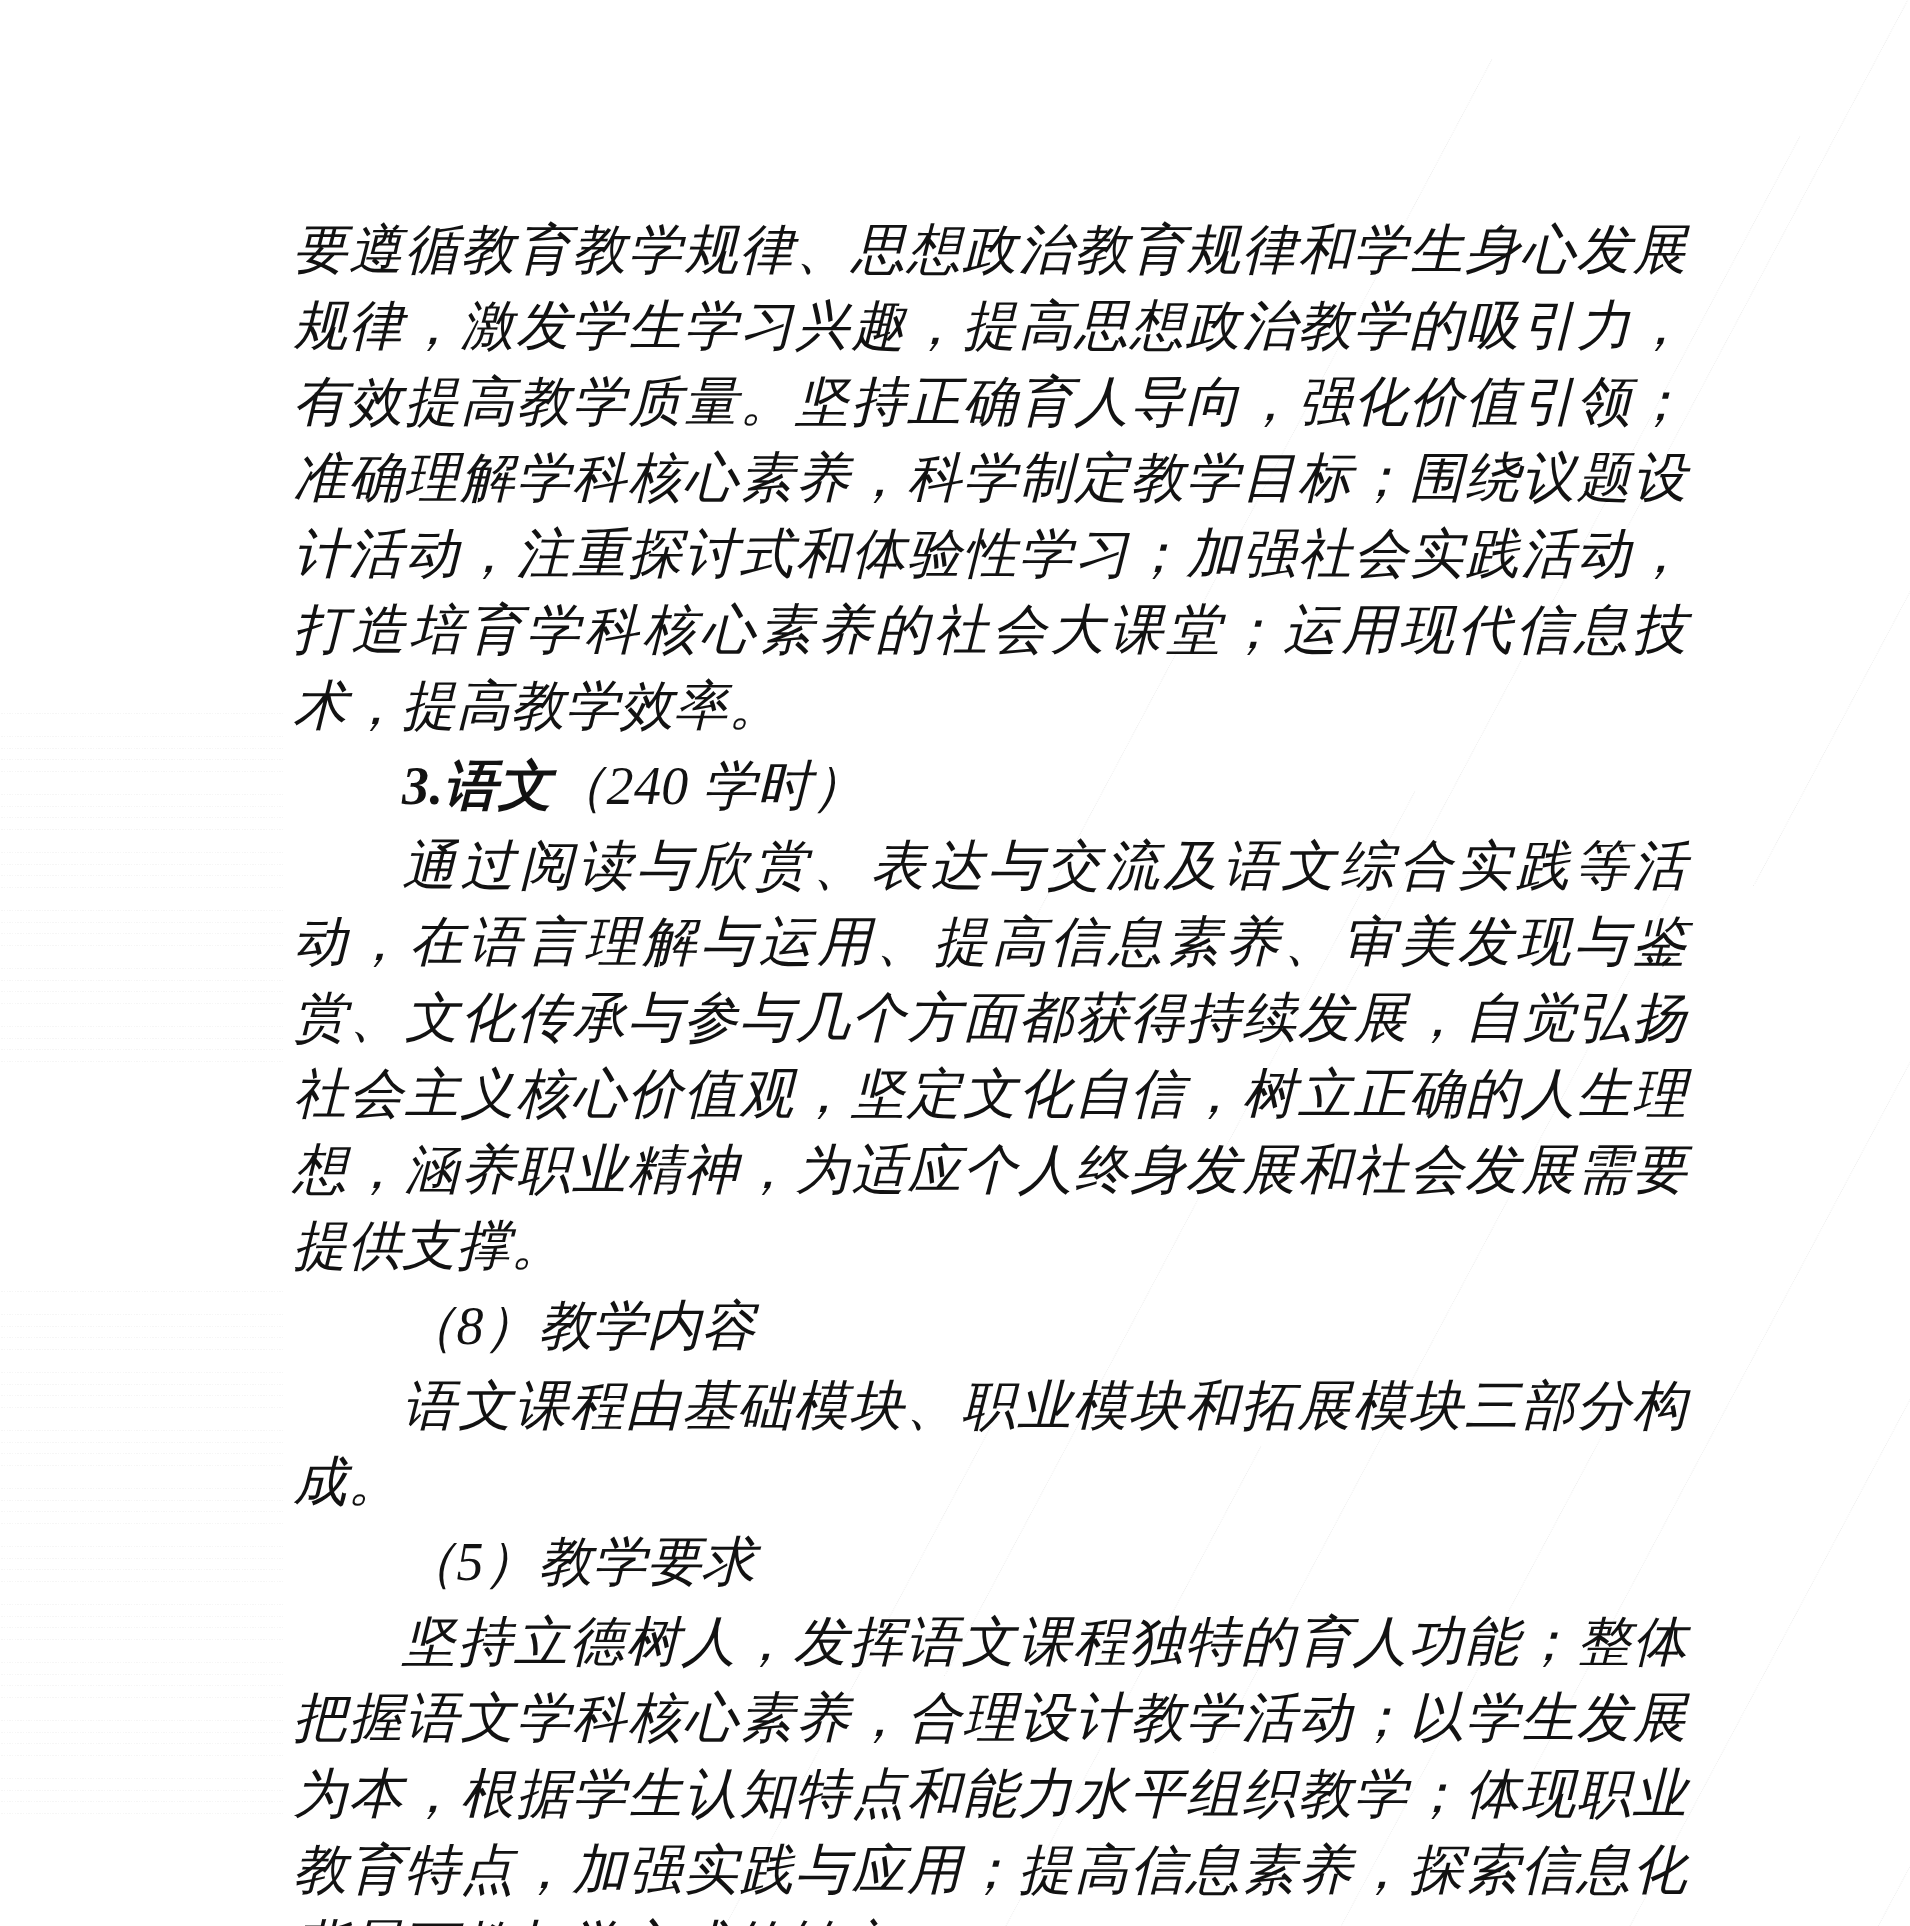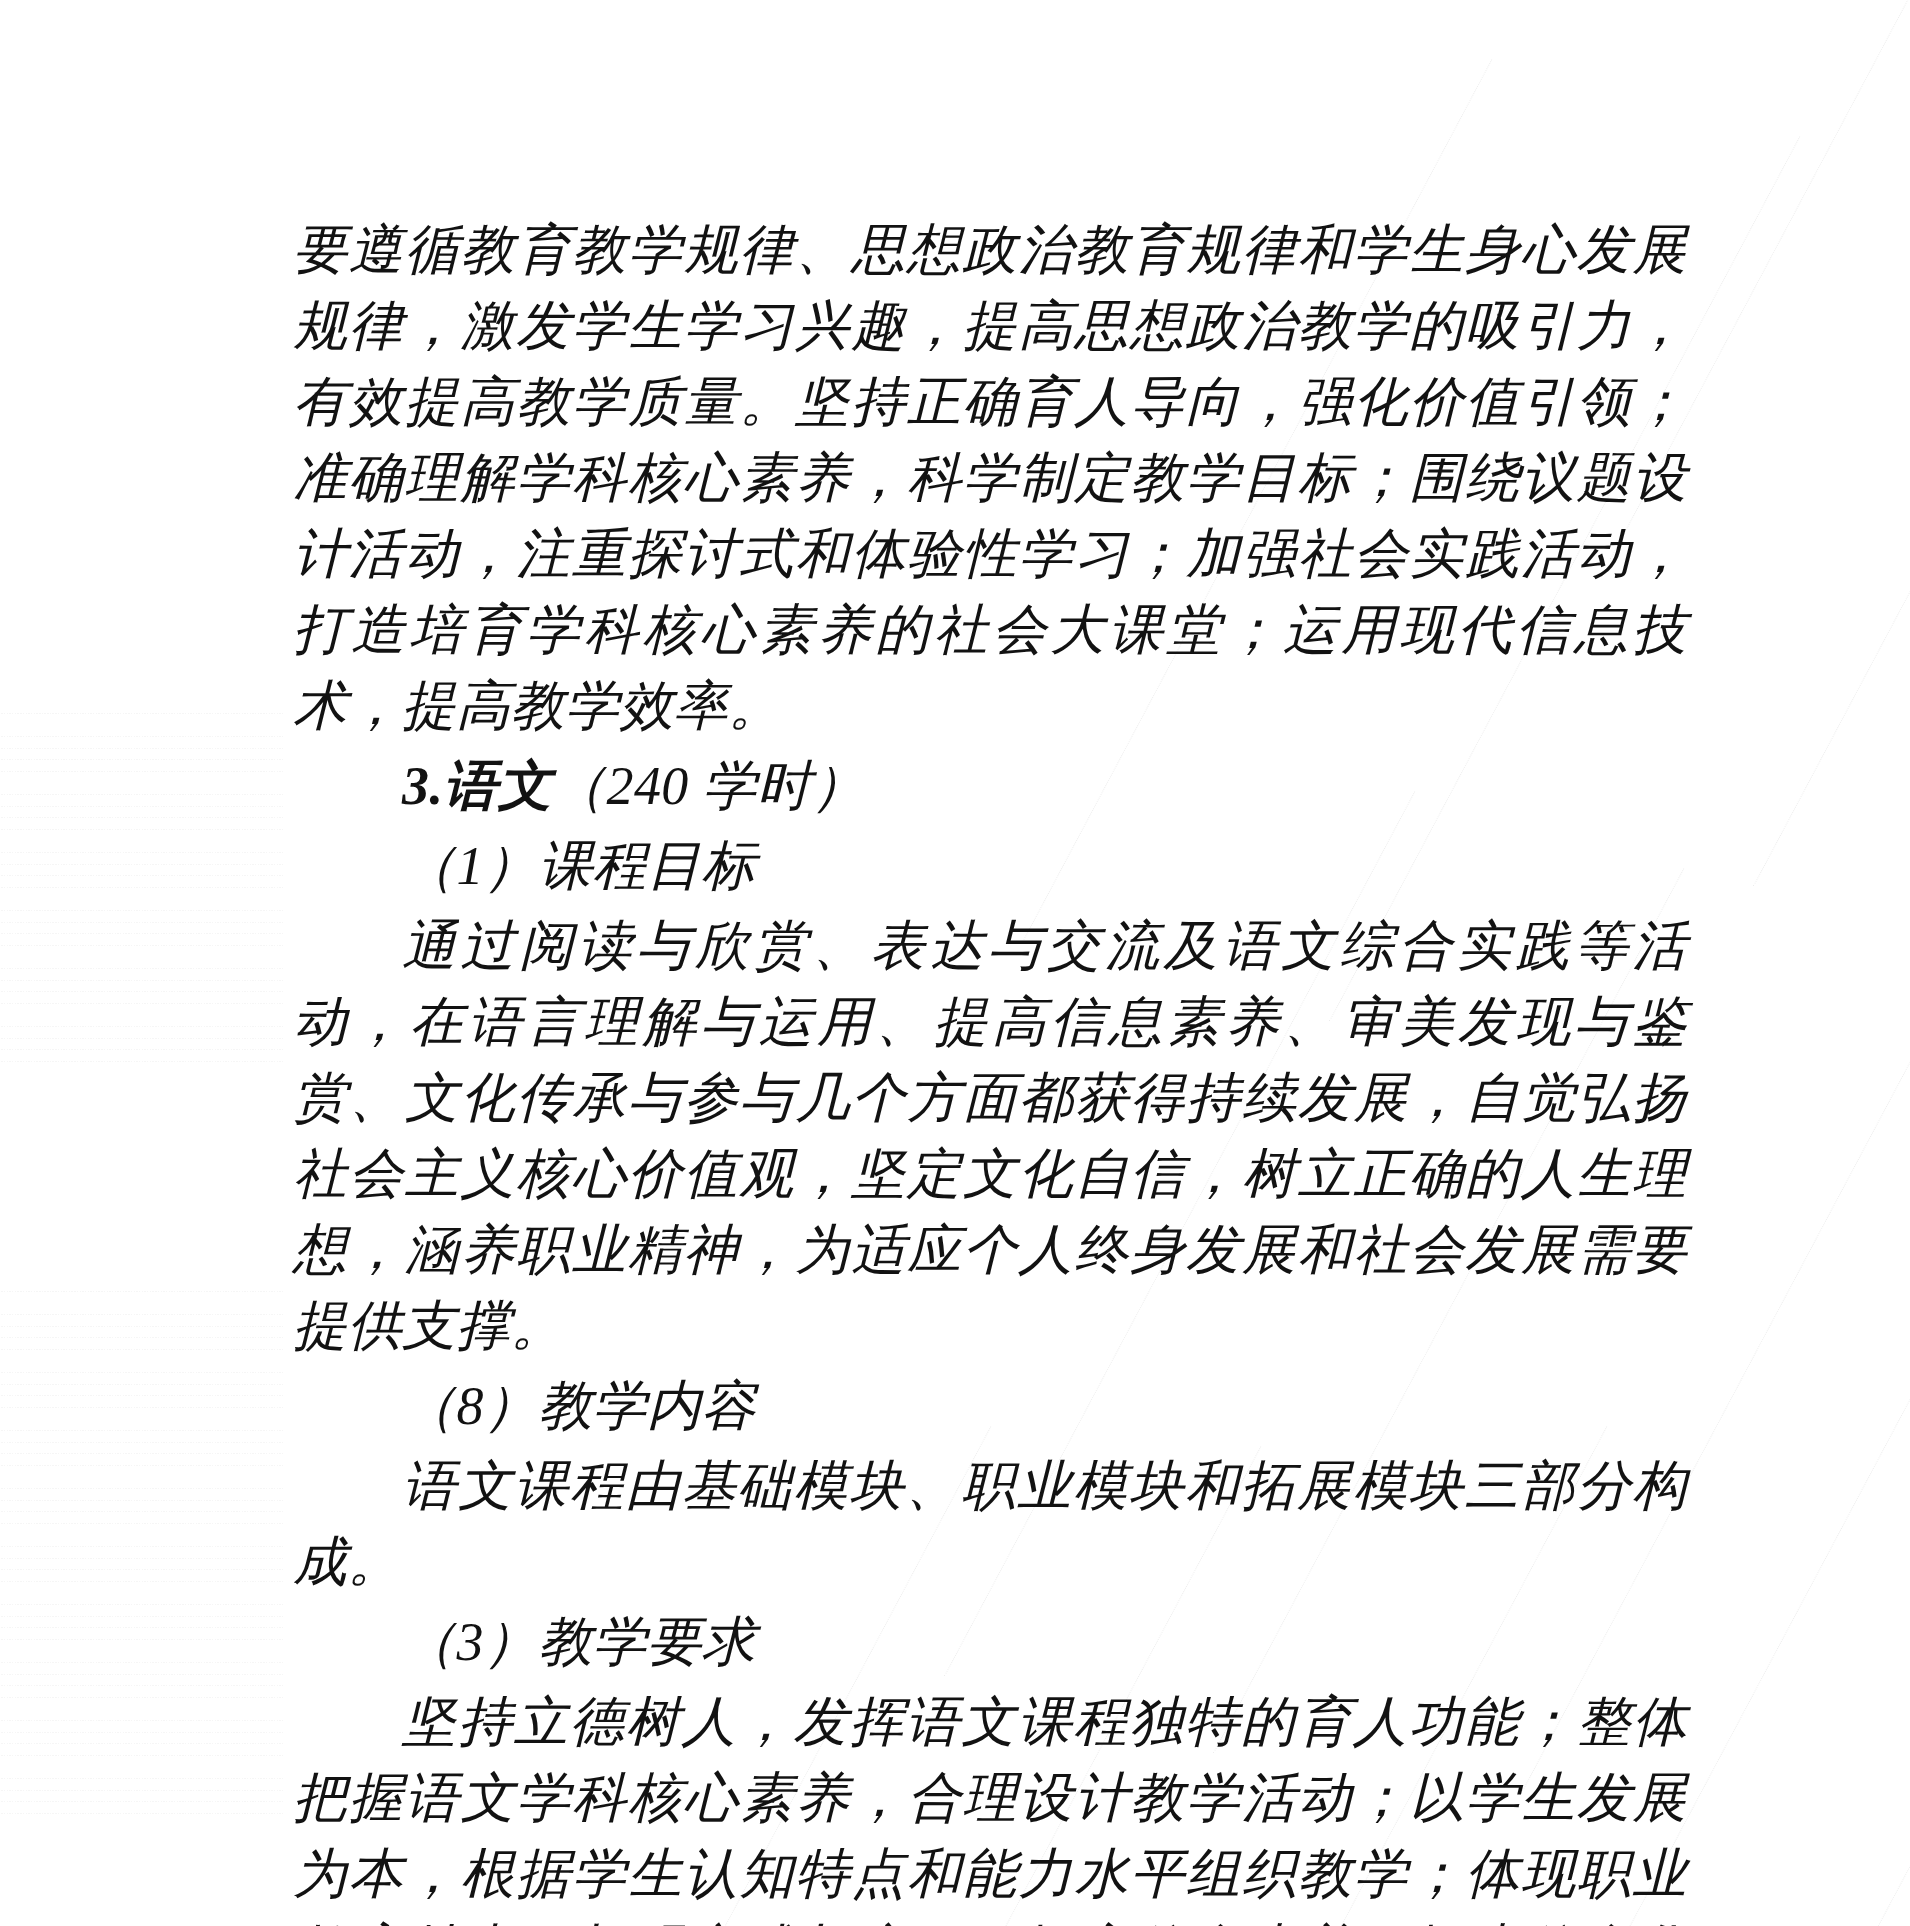--- a/index.html
+++ b/index.html
@@ -75,27 +75,26 @@
   <div class="noise-diag" style="left:1136px; top:2311px;"></div>
   <div class="noise-diag" style="left:1445px; top:2273px;"></div>
   <div class="noise-diag" style="left:1714px; top:2234px;"></div>
 
   <div class="content">
 
     <p>要遵循教育教学规律、思想政治教育规律和学生身心发展规律，激发学生学习兴趣，提高思想政治教学的吸引力，有效提高教学质量。坚持正确育人导向，强化价值引领；准确理解学科核心素养，科学制定教学目标；围绕议题设计活动，注重探讨式和体验性学习；加强社会实践活动，打造培育学科核心素养的社会大课堂；运用现代信息技术，提高教学效率。</p>
 
     <p class="indent"><span class="b">3.语文</span><span>（240 学时）</span></p>
 
-    <p class="indent">（1）课程目标</p>
 
     <p class="indent">通过阅读与欣赏、表达与交流及语文综合实践等活动，在语言理解与运用、提高信息素养、审美发现与鉴赏、文化传承与参与几个方面都获得持续发展，自觉弘扬社会主义核心价值观，坚定文化自信，树立正确的人生理想，涵养职业精神，为适应个人终身发展和社会发展需要提供支撑。</p>
 
     <p class="indent">（8）教学内容</p>
 
     <p class="indent">语文课程由基础模块、职业模块和拓展模块三部分构成。</p>
 
-    <p class="indent">（3）教学要求</p>
+    <p class="indent">（5）教学要求</p>
 
     <p class="indent">坚持立德树人，发挥语文课程独特的育人功能；整体把握语文学科核心素养，合理设计教学活动；以学生发展为本，根据学生认知特点和能力水平组织教学；体现职业教育特点，加强实践与应用；提高信息素养，探索信息化背景下教与学方式的转变。</p>
 
   </div>
 </div>
 
 
 </body></html>

